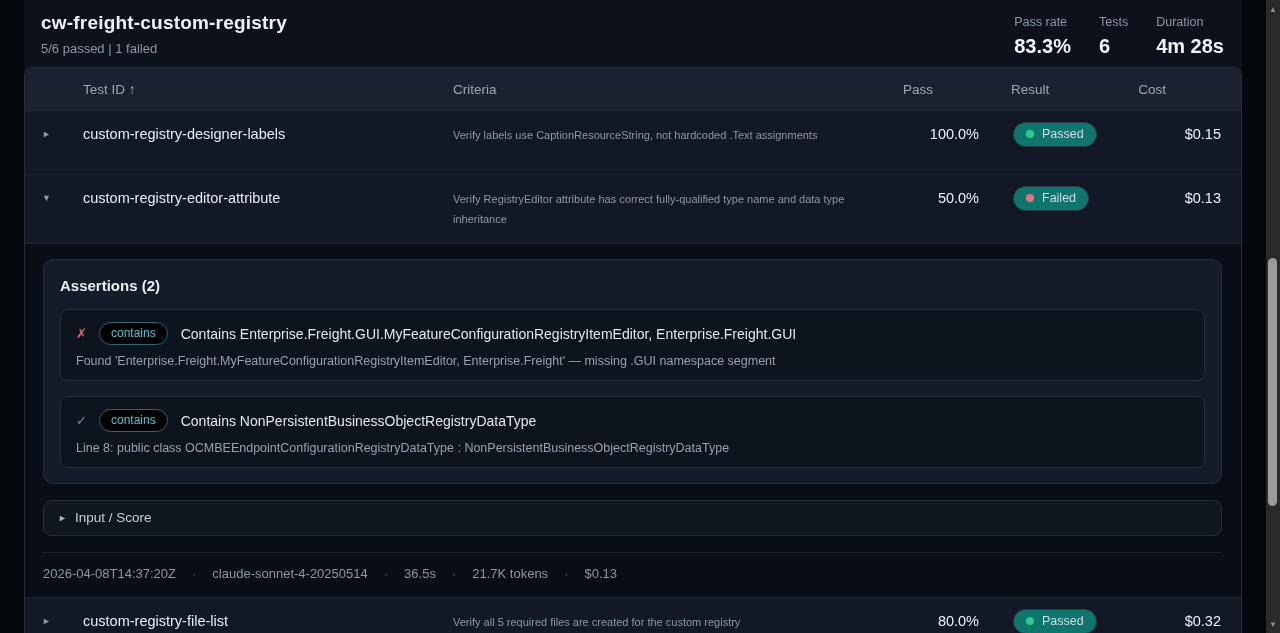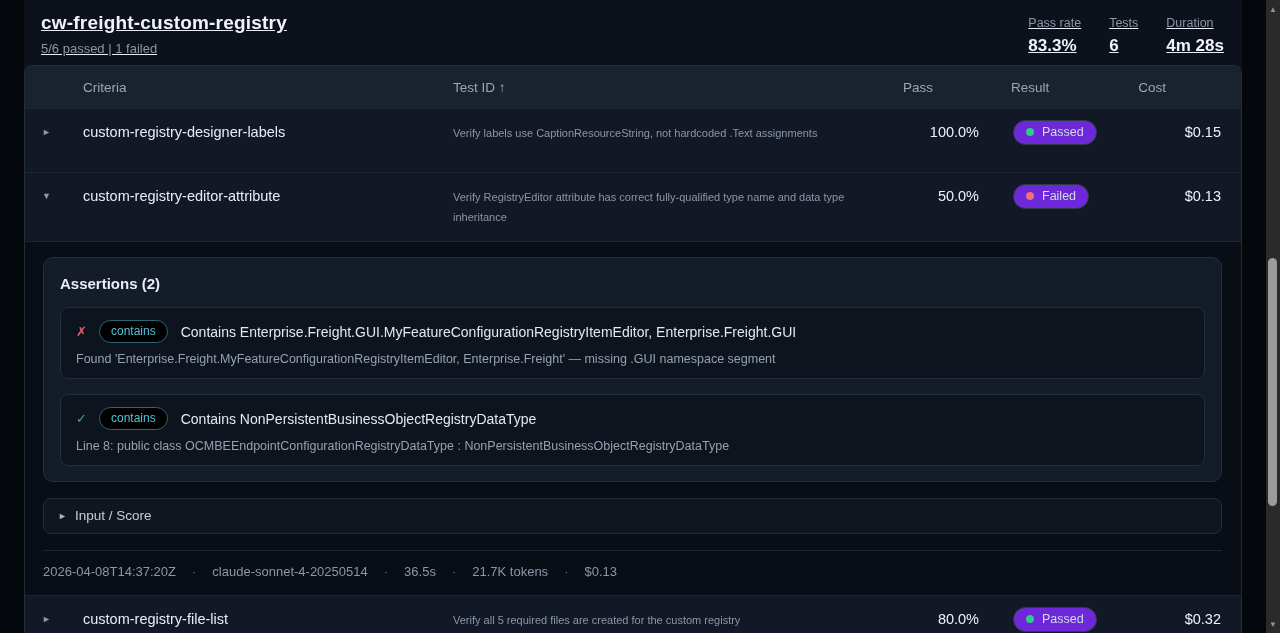--- a/index.html
+++ b/index.html
@@ -8,43 +8,43 @@
     background:#04070c;
     font-family:"Liberation Sans","DejaVu Sans",sans-serif;
     color:#e8edf3;
     position:relative;
   }
   .panel {
     position:absolute; left:24px; right:38px; top:0; bottom:0;
     background:#0c111b;
   }
   
-  .header { display:flex; justify-content:space-between; align-items:flex-end; padding:12px 18px 9px 17px;text-decoration:underline; }
+  .header { display:flex; justify-content:space-between; align-items:flex-start; padding:12px 18px 9px 17px; }
   .page-title { font-size:19px; font-weight:700; color:#f0f4f9; letter-spacing:.2px; }
   .page-subtitle { font-size:13px; color:#8b97a7; margin-top:7px; }
   .stats { display:flex; gap:28px; padding-top:3px; }
   .stat { display:flex; flex-direction:column; }
   .stat-label { font-size:12.5px; color:#8b97a7; margin-bottom:6px; }
-  .stat-value { font-size:17px; font-weight:700; color:#f0f4f9; }
+  .stat-value { font-size:20px; font-weight:700; color:#f0f4f9; }
   
   .table { border:1px solid #232c3a; border-bottom:none; border-radius:8px 8px 0 0; overflow:hidden; }
   .thead, .trow { display:grid; grid-template-columns:58px 370px 430px 96px 134px 1fr; }
   .thead { background:#1a2230; height:42px; align-items:center; color:#9aa6b6; font-size:13.5px; }
   .th { white-space:nowrap; }
   .th-score { text-align:right; padding-right:46px; }
   .th-result { padding-left:32px; }
   .th-cost { text-align:right; padding-right:75px; }
   .trow { border-top:1px solid #1d2531; background:#121826; min-height:64px; padding:15px 0 14px; align-items:start; }
   .cell-expander { padding-left:17px; padding-top:3px; font-size:9px; color:#8d99a9; cursor:pointer; }
   .cell-id { font-size:14.5px; color:#e8edf3; }
   .cell-criteria { font-size:11px; color:#8b97a7; line-height:20px; padding-right:36px; margin-top:-1px; }
   .cell-score { text-align:right; font-size:14.5px; color:#eef2f7; }
   .cell-result { padding-left:34px; margin-top:-4px; }
   .cell-cost { text-align:right; padding-right:20px; font-size:14.5px; color:#eef2f7; }
-  .badge { display:inline-flex; align-items:center; gap:8px; border:1px solid #303b49; background:#6d28d9;
+  .badge { display:inline-flex; align-items:center; gap:8px; border:1px solid #303b49; background:#0f766e;
            border-radius:999px; padding:4px 12px 5px; font-size:12.5px; color:#d3dbe3; }
   .dot { width:8px; height:8px; border-radius:50%; }
   .badge.passed .dot { background:#2fcb8c; }
   .badge.failed .dot { background:#ef7078; }
   
   .detail { background:#090d15; border-top:1px solid #1d2531; padding:15px 19px 0 18px; }
   .assert-card { background:#151c29; border:1px solid #242e3d; border-radius:10px; padding:17px 16px 0; }
   .assert-title { font-size:15px; font-weight:700; color:#e9eef4; margin-bottom:15px; }
   .assert-item { background:#0e141e; border:1px solid #232d3c; border-radius:8px; padding:12px 15px 12px; margin-bottom:15px; }
   .a-head { display:flex; align-items:center; gap:13px; }
@@ -91,22 +91,22 @@
         <span class="stat-label">Duration</span>
         <span class="stat-value">4m 28s</span>
       </div>
     </div>
   </div>
 
   <div class="table">
 
     <div class="thead">
       <div class="th"></div>
+      <div class="th"><span>Test ID</span> <span>↑</span></div>
       <div class="th">Criteria</div>
-      <div class="th"><span>Test ID</span> <span>↑</span></div>
       <div class="th th-score">Pass</div>
       <div class="th th-result">Result</div>
       <div class="th th-cost">Cost</div>
     </div>
 
     <div class="trow">
       <div class="cell-expander">►</div>
       <div class="cell-id">custom-registry-designer-labels</div>
       <div class="cell-criteria">Verify labels use CaptionResourceString, not hardcoded .Text assignments</div>
       <div class="cell-score">100.0%</div>

